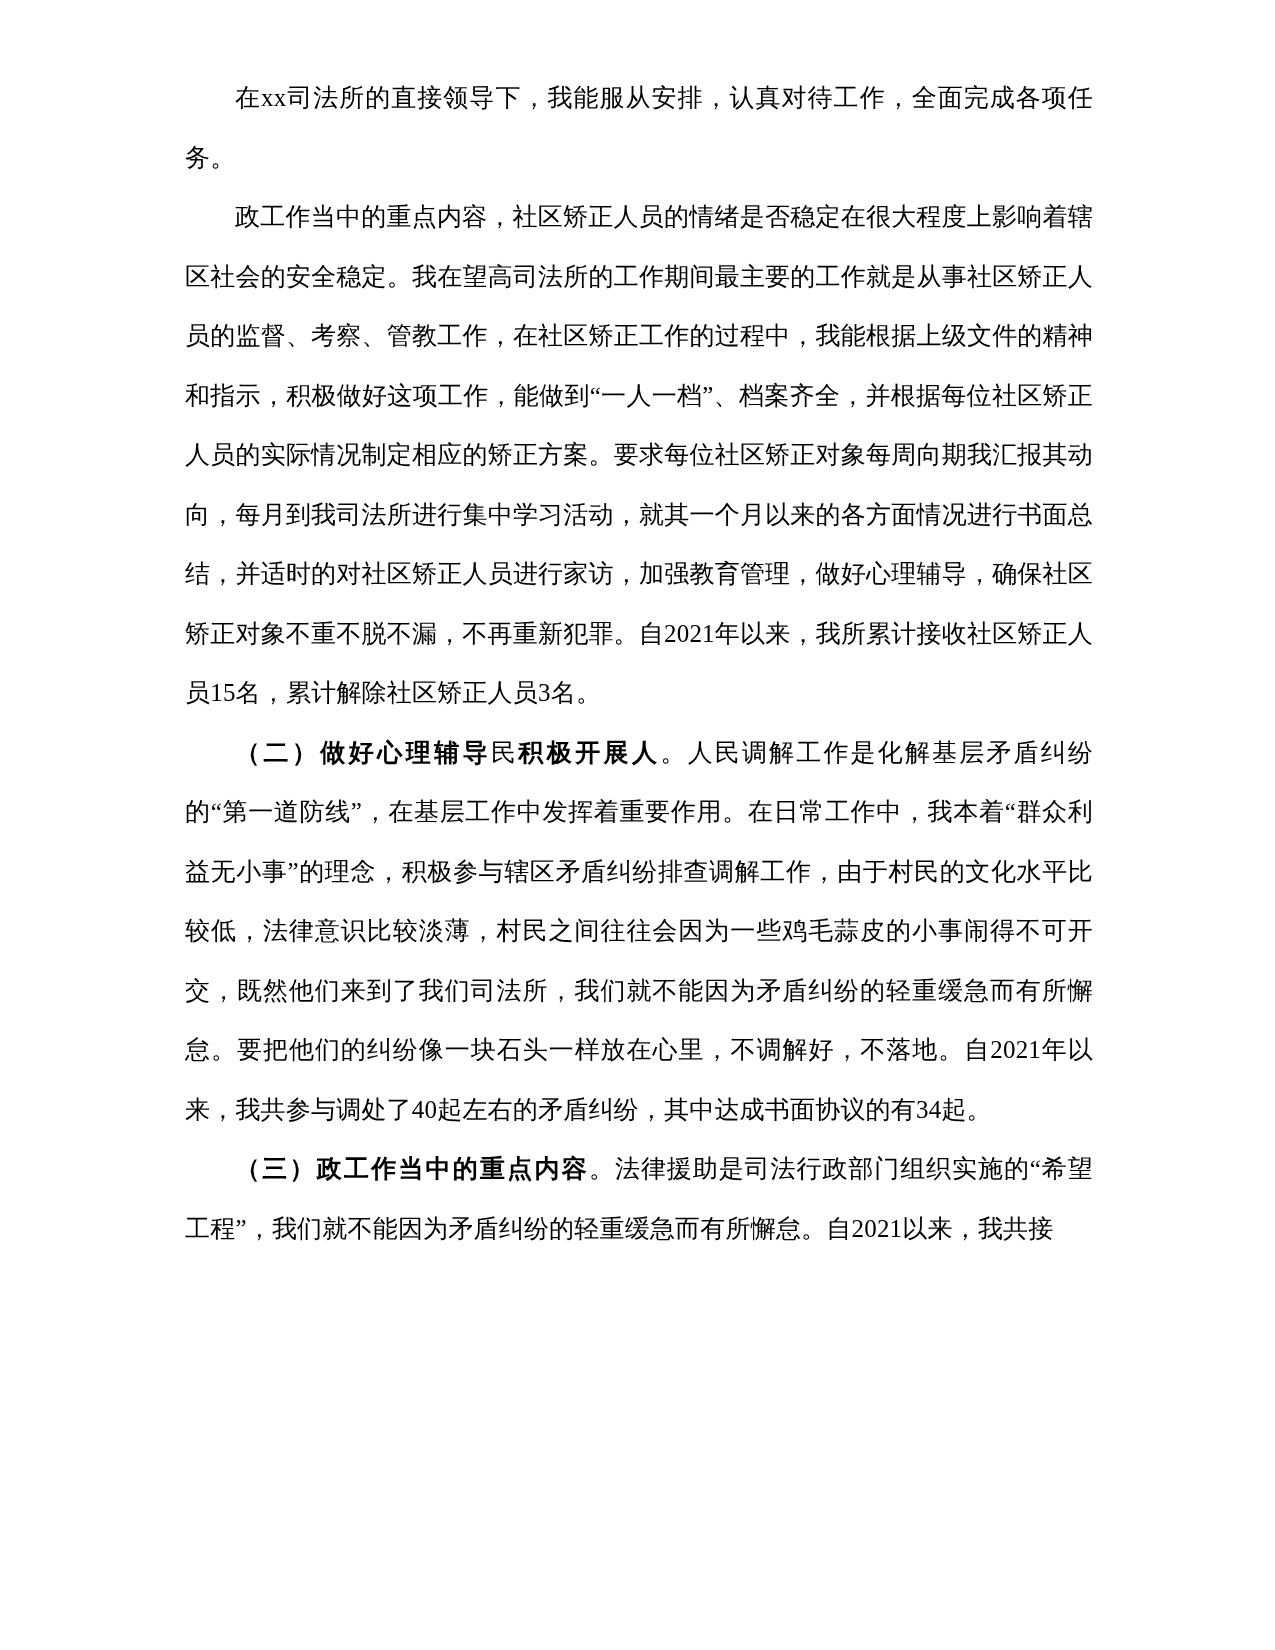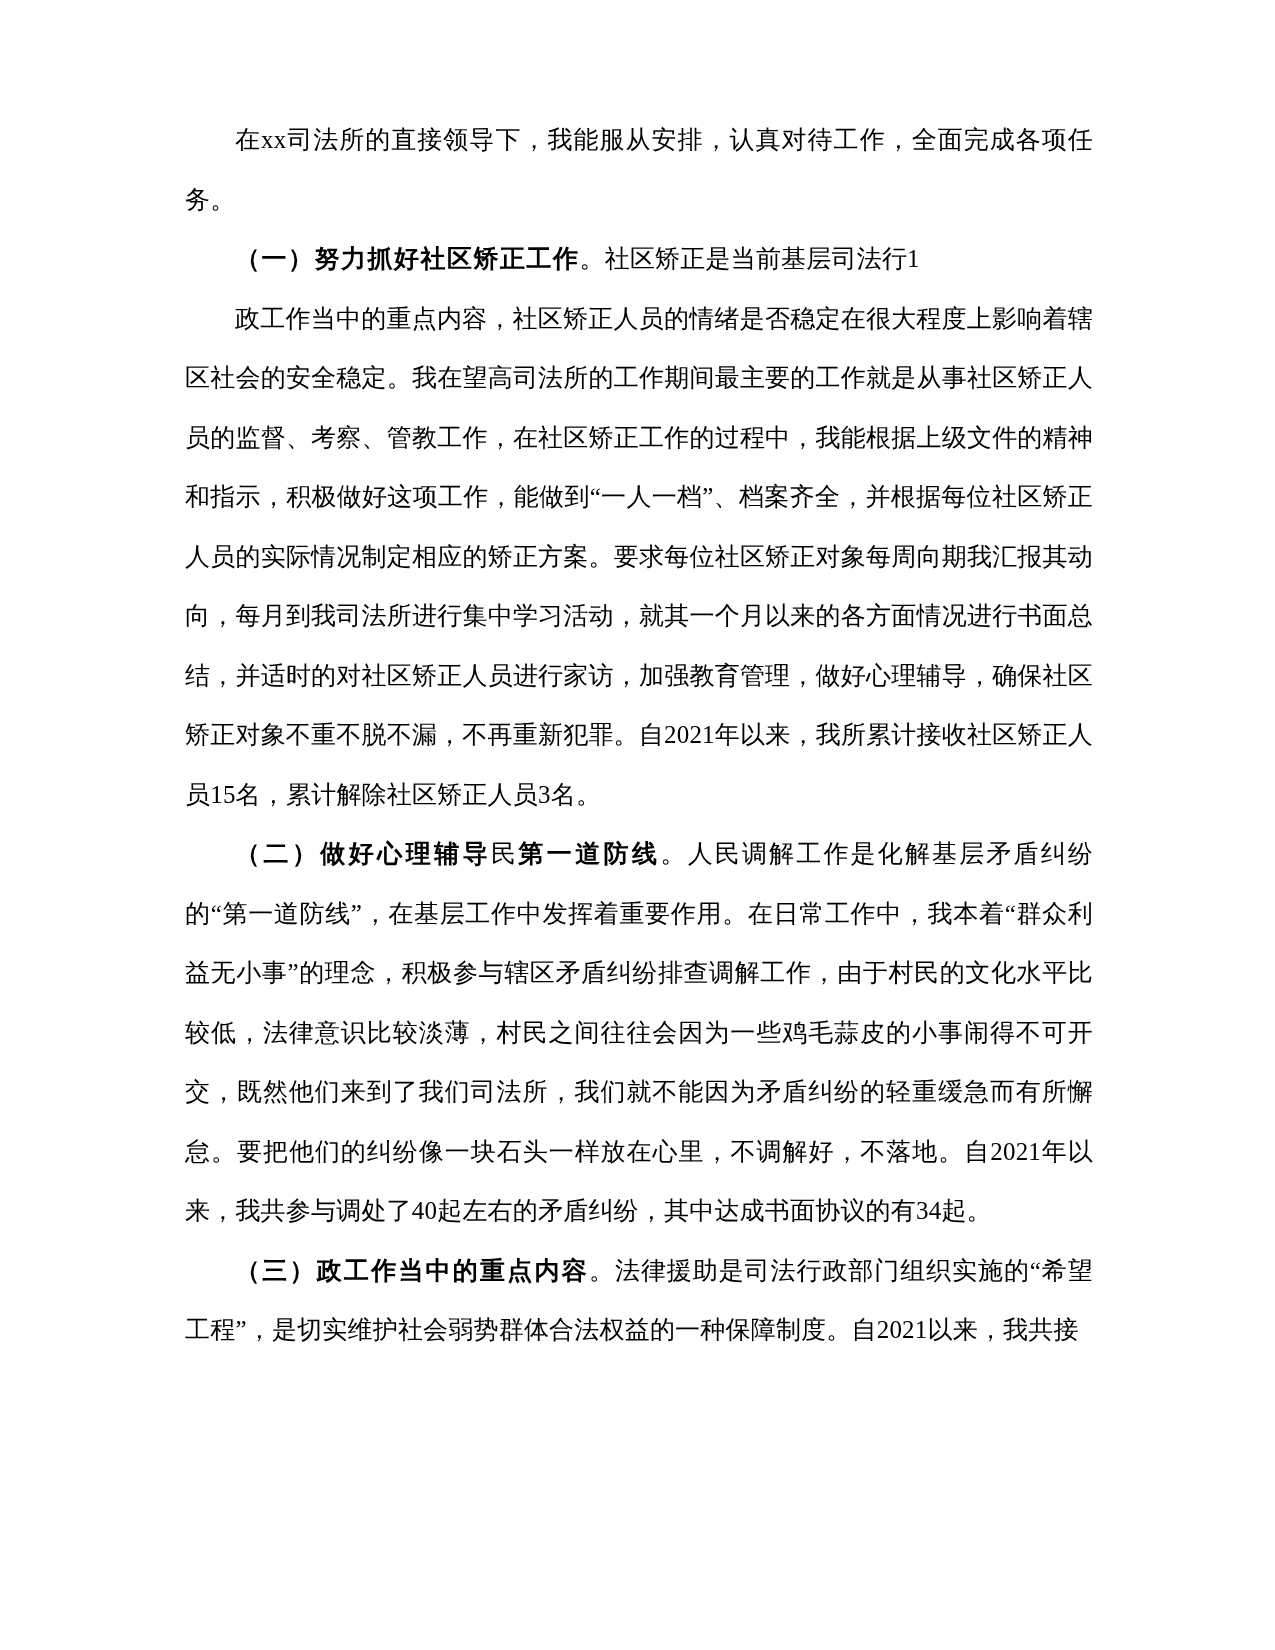--- a/index.html
+++ b/index.html
@@ -12,21 +12,21 @@
     height: 1650px;
     font-family: "Liberation Serif", "DejaVu Serif", serif;
     color: #000000;
     overflow: hidden;
   }
   .page {
     box-sizing: border-box;
     width: 1275px;
     height: 1650px;
     background: #ffffff;
-    padding: 110px 182px 0 185px;
+    padding: 68px 182px 0 185px;
     overflow: hidden;
   }
   .doc-body {
     width: 908px;
   }
   .para {
     margin: 0;
     font-size: 25px;
     line-height: 59.5px;
     text-align: justify;
@@ -43,18 +43,17 @@
     font-weight: 700;
     letter-spacing: 1.5px;
   }
 </style>
 </head>
 <body>
 
 <main class="page">
   <article class="doc-body" id="doc-body">
       <p class="para"><span class="run">在xx司法所的直接领导下，我能服从安排，认真对待工作，全面完成各项任务。</span></p>
-      <p class="para"><span class="run bold">（一）努力抓好社区矫正工作</span><span class="run">。社区矫正是当前基层司法行1</span></p>
       <p class="para"><span class="run">政工作当中的重点内容，社区矫正人员的情绪是否稳定在很大程度上影响着辖区社会的安全稳定。我在望高司法所的工作期间最主要的工作就是从事社区矫正人员的监督、考察、管教工作，在社区矫正工作的过程中，我能根据上级文件的精神和指示，积极做好这项工作，能做到“一人一档”、档案齐全，并根据每位社区矫正人员的实际情况制定相应的矫正方案。要求每位社区矫正对象每周向期我汇报其动向，每月到我司法所进行集中学习活动，就其一个月以来的各方面情况进行书面总结，并适时的对社区矫正人员进行家访，加强教育管理，做好心理辅导，确保社区矫正对象不重不脱不漏，不再重新犯罪。自2021年以来，我所累计接收社区矫正人员15名，累计解除社区矫正人员3名。</span></p>
-      <p class="para"><span class="run bold">（二）做好心理辅导</span><span class="run">民</span><span class="run bold">第一道防线</span><span class="run">。人民调解工作是化解基层矛盾纠纷的“第一道防线”，在基层工作中发挥着重要作用。在日常工作中，我本着“群众利益无小事”的理念，积极参与辖区矛盾纠纷排查调解工作，由于村民的文化水平比较低，法律意识比较淡薄，村民之间往往会因为一些鸡毛蒜皮的小事闹得不可开交，既然他们来到了我们司法所，我们就不能因为矛盾纠纷的轻重缓急而有所懈怠。要把他们的纠纷像一块石头一样放在心里，不调解好，不落地。自2021年以来，我共参与调处了40起左右的矛盾纠纷，其中达成书面协议的有34起。</span></p>
-      <p class="para"><span class="run bold">（三）政工作当中的重点内容</span><span class="run">。法律援助是司法行政部门组织实施的“希望工程”，是切实维护社会弱势群体合法权益的一种保障制度。自2021以来，我共接</span></p>
+      <p class="para"><span class="run bold">（二）做好心理辅导</span><span class="run">民</span><span class="run bold">积极开展人</span><span class="run">。人民调解工作是化解基层矛盾纠纷的“第一道防线”，在基层工作中发挥着重要作用。在日常工作中，我本着“群众利益无小事”的理念，积极参与辖区矛盾纠纷排查调解工作，由于村民的文化水平比较低，法律意识比较淡薄，村民之间往往会因为一些鸡毛蒜皮的小事闹得不可开交，既然他们来到了我们司法所，我们就不能因为矛盾纠纷的轻重缓急而有所懈怠。要把他们的纠纷像一块石头一样放在心里，不调解好，不落地。自2021年以来，我共参与调处了40起左右的矛盾纠纷，其中达成书面协议的有34起。</span></p>
+      <p class="para"><span class="run bold">（三）政工作当中的重点内容</span><span class="run">。法律援助是司法行政部门组织实施的“希望工程”，我们就不能因为矛盾纠纷的轻重缓急而有所懈怠。自2021以来，我共接</span></p>
     </article>
 </main>
 
 </body></html>

